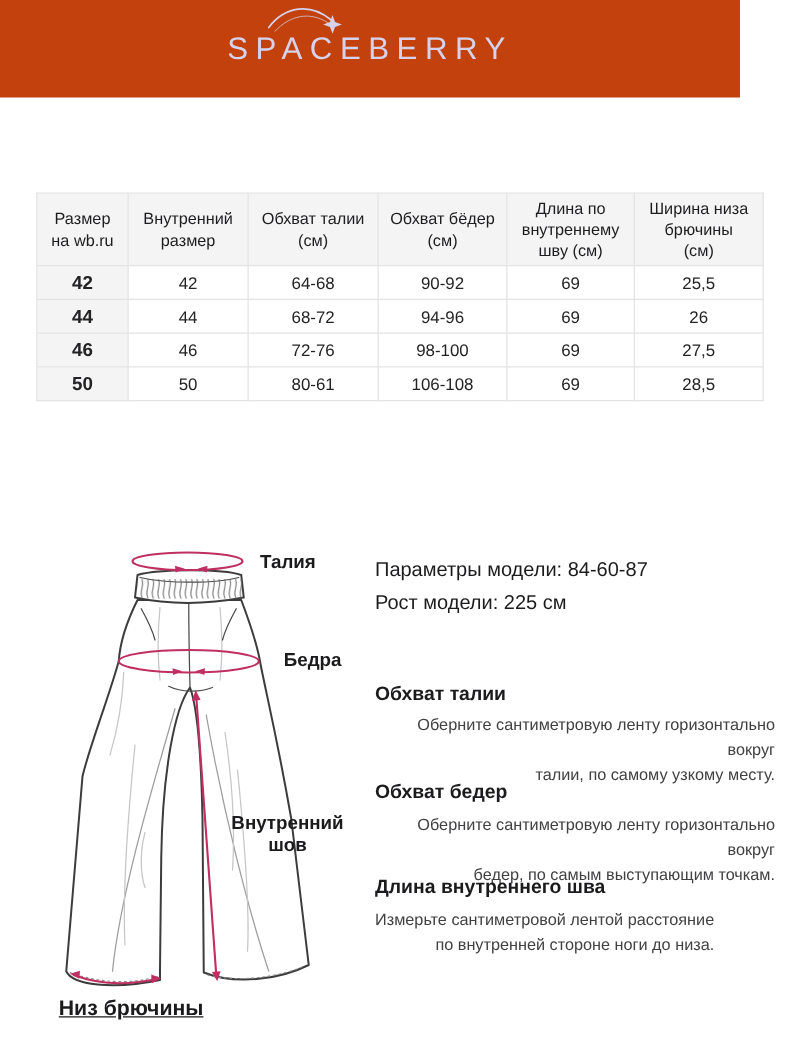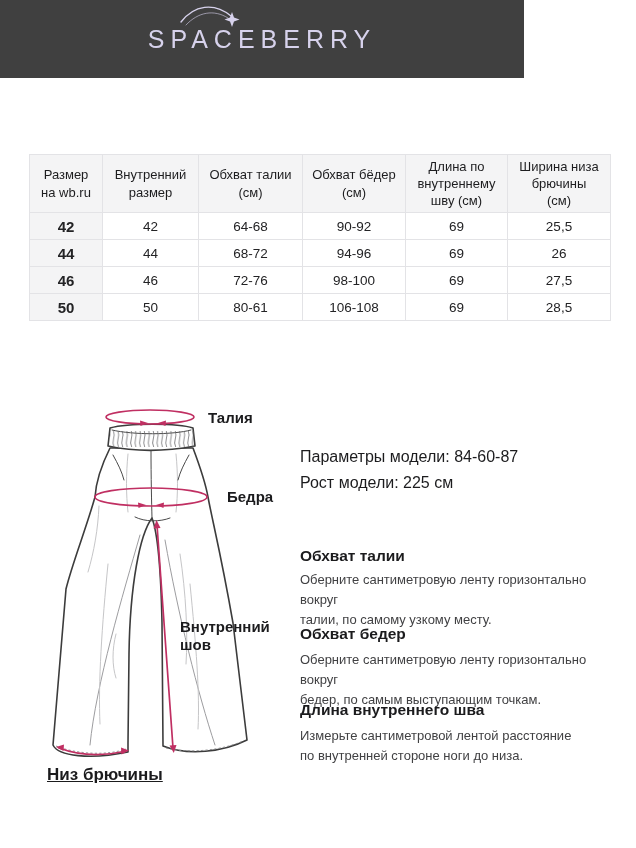--- a/index.html
+++ b/index.html
@@ -1,49 +1,49 @@
 <!DOCTYPE html>
 <html><head>
 <meta charset="utf-8">
 <style>
   html,body{margin:0;padding:0;background:#fff;}
   .page{position:relative;width:636px;height:848px;background:#ffffff;overflow:hidden;
         font-family:"Liberation Sans", sans-serif;color:#1d1d1f;}
 
   
-  .hdr{position:absolute;left:0;top:0;width:524px;height:78px;background:#404040;
+  .hdr{position:absolute;left:0;top:0;width:592px;height:78px;background:#c2410c;
        display:flex;align-items:center;justify-content:center;}
   .logo{position:relative;color:#d7d2ec;font-size:25px;font-weight:400;letter-spacing:6px;}
   .logo svg{position:absolute;left:30px;top:-24px;width:64px;height:28px;overflow:visible;}
 
   
   .size-table{position:absolute;left:29px;top:154px;width:581px;border-collapse:collapse;table-layout:fixed;}
   .size-table th,.size-table td{border:1px solid #e3e3e6;text-align:center;vertical-align:middle;padding:0 2px;}
   .size-table th{height:57px;background:#f4f4f5;font-size:13px;font-weight:500;line-height:1.32;
                  white-space:pre-line;color:#1d1d1f;}
   .size-table td{height:26px;font-size:13.5px;color:#232325;background:#fff;}
   .size-table td.first{background:#f4f4f5;font-weight:700;font-size:15px;}
 
   
-  .diagram{position:absolute;left:28px;top:394px;width:272px;height:408px;}
+  .diagram{position:absolute;left:28px;top:426px;width:272px;height:408px;text-align:center;}
   .diagram svg{position:absolute;left:0;top:0;}
   .dlabel{position:absolute;font-size:15px;font-weight:600;color:#1b1b1d;line-height:18px;white-space:pre-line;}
   .lbl-waist{left:180px;top:15px;}
   .lbl-hips{left:199px;top:94px;}
   .lbl-inseam{left:152px;top:224px;width:100px;}
   .lbl-hem{left:19px;top:372px;font-size:17px;text-decoration:underline;}
 
   
   .info{position:absolute;left:300px;top:444px;width:320px;height:360px;}
   .info > div{position:absolute;left:0;}
   .mi{font-size:16px;line-height:19px;color:#1c1c1e;}
   .mi b{font-weight:400;}
   .mi-1{top:3px;} .mi-2{top:29px;} .mi-3{top:55px;}
   .sec-title{font-weight:700;font-size:15.5px;color:#1b1b1d;}
-  .sec-body{font-size:13px;line-height:20px;color:#414143;white-space:pre-line;}
+  .sec-body{font-size:13px;line-height:20px;color:#414143;white-space:pre-line;text-align:right;}
   .st-1{top:103px;} .sb-1{top:126px;}
   .st-2{top:181px;} .sb-2{top:206px;}
   .st-3{top:257px;} .sb-3{top:282px;}
   .ink-fill{stroke:#3c3c3c;fill:#ffffff;stroke-width:1.6;stroke-linejoin:round;}
   .thin{stroke:#4a4a4a;fill:none;stroke-width:1;stroke-linecap:round;}
   .fold{stroke:#c6c6c8;fill:none;stroke-width:1;stroke-linecap:round;}
   .fold2{stroke:#9d9da0;fill:none;stroke-width:1;stroke-linecap:round;}
   .stitch{stroke:#8a8a8c;fill:none;stroke-width:0.9;stroke-dasharray:2.2 2.2;}
   .pink{stroke:#c02f62;fill:none;stroke-width:1.7;stroke-linecap:round;}
   .pinkfill{fill:#c02f62;stroke:none;}

